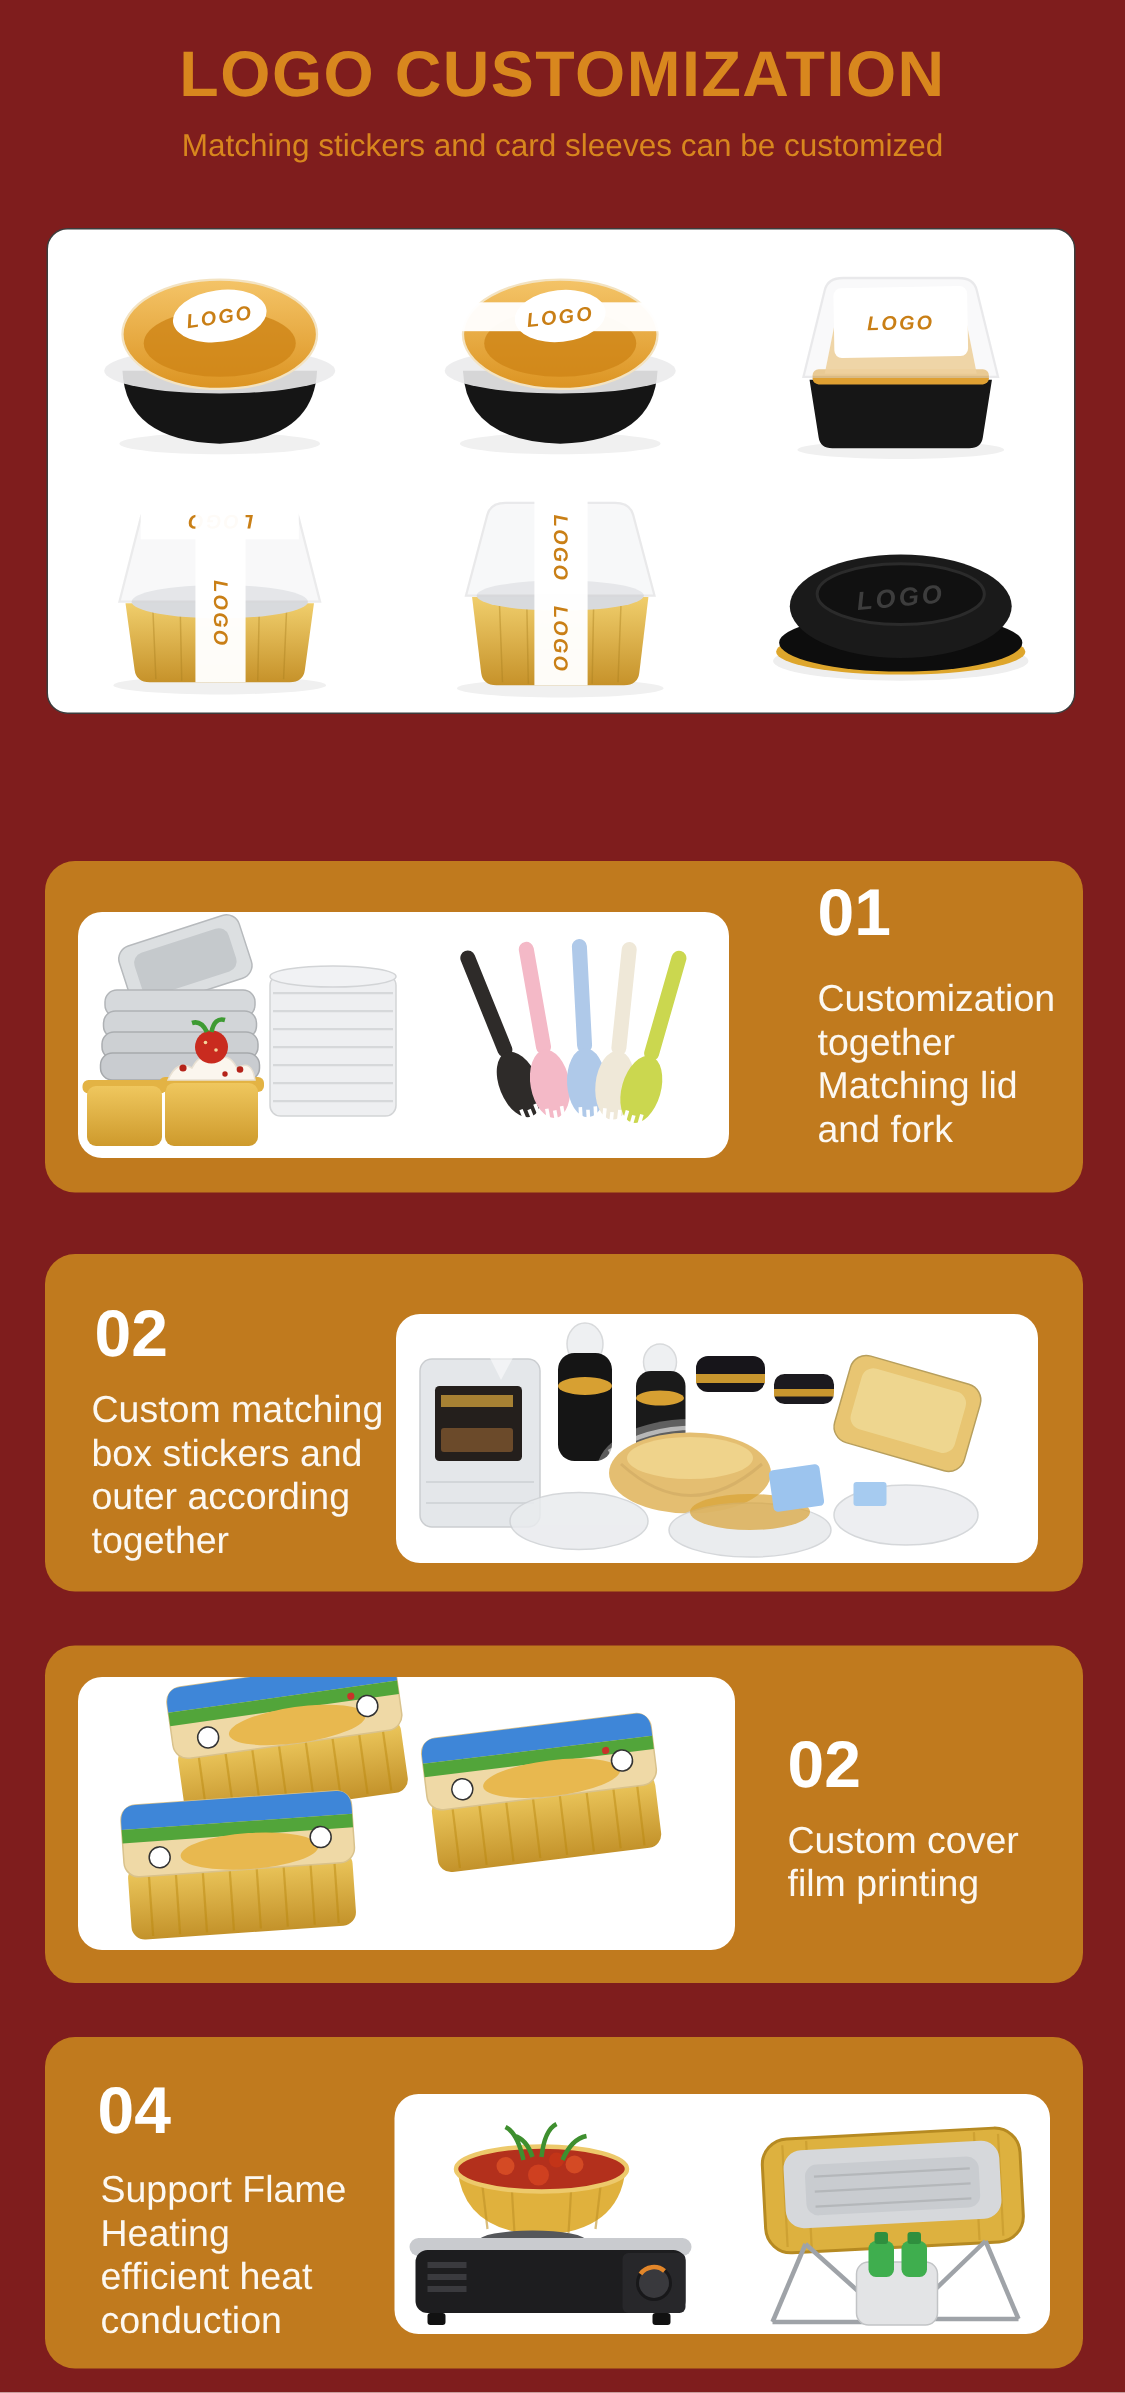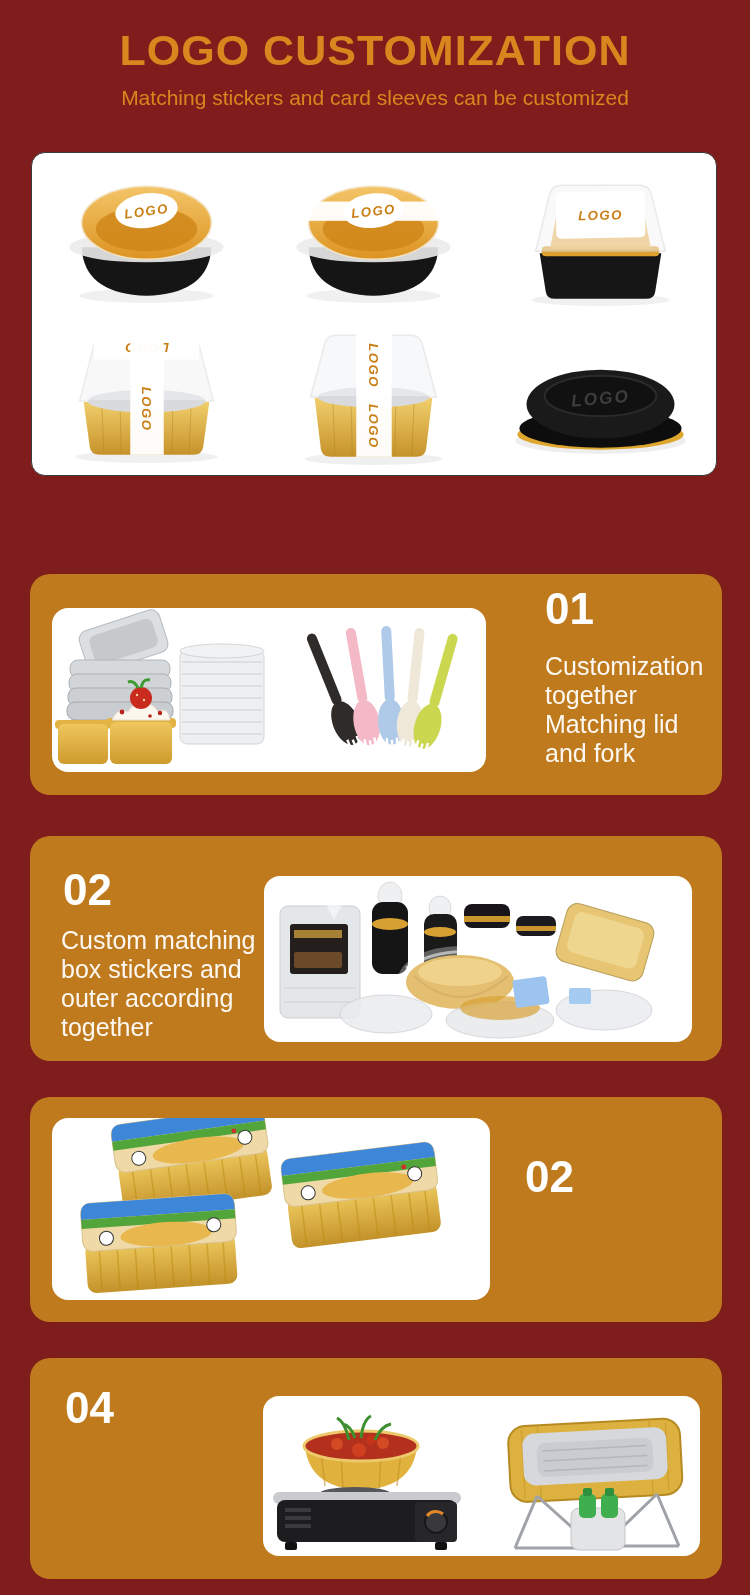--- a/index.html
+++ b/index.html
@@ -361,24 +361,30 @@
           <rect x="0" y="0" width="154" height="48" rx="10" fill="#EFD9A6" stroke="#d9c28c"></rect>
           <path d="M0,12 Q0,0 10,0 L144,0 Q154,0 154,12 L154,16 L0,16 Z" fill="#3E86D8"></path>
           <rect x="0" y="16" width="154" height="9" fill="#52A53A"></rect>
           <ellipse cx="84" cy="36" rx="46" ry="12" fill="#E8B84F"></ellipse>
           <circle cx="24" cy="36" r="7" fill="#ffffff" stroke="#333"></circle>
           <circle cx="132" cy="30" r="7" fill="#ffffff" stroke="#333"></circle>
         </g>
       </svg>
     </div>
     <div class="num n3">02</div>
+    <div class="desc d3">Custom cover
+film printing</div>
   </div>
 
   <div class="card c4">
     <div class="num n4">04</div>
+    <div class="desc d4">Support Flame
+Heating
+efficient heat
+conduction</div>
     <div class="panel p4">
       <svg width="437" height="160" viewBox="0 0 437 160">
 
         <g>
           <path d="M42,50 Q46,92 98,94 Q150,92 154,50 Z" fill="#E0B13D"></path>
           <g stroke="#C09227" stroke-width="1.5" opacity="0.6">
             <line x1="58" y1="56" x2="62" y2="90"></line>
               <line x1="78" y1="60" x2="80" y2="93"></line>
             <line x1="118" y1="60" x2="116" y2="93"></line>
               <line x1="138" y1="56" x2="134" y2="90"></line>

